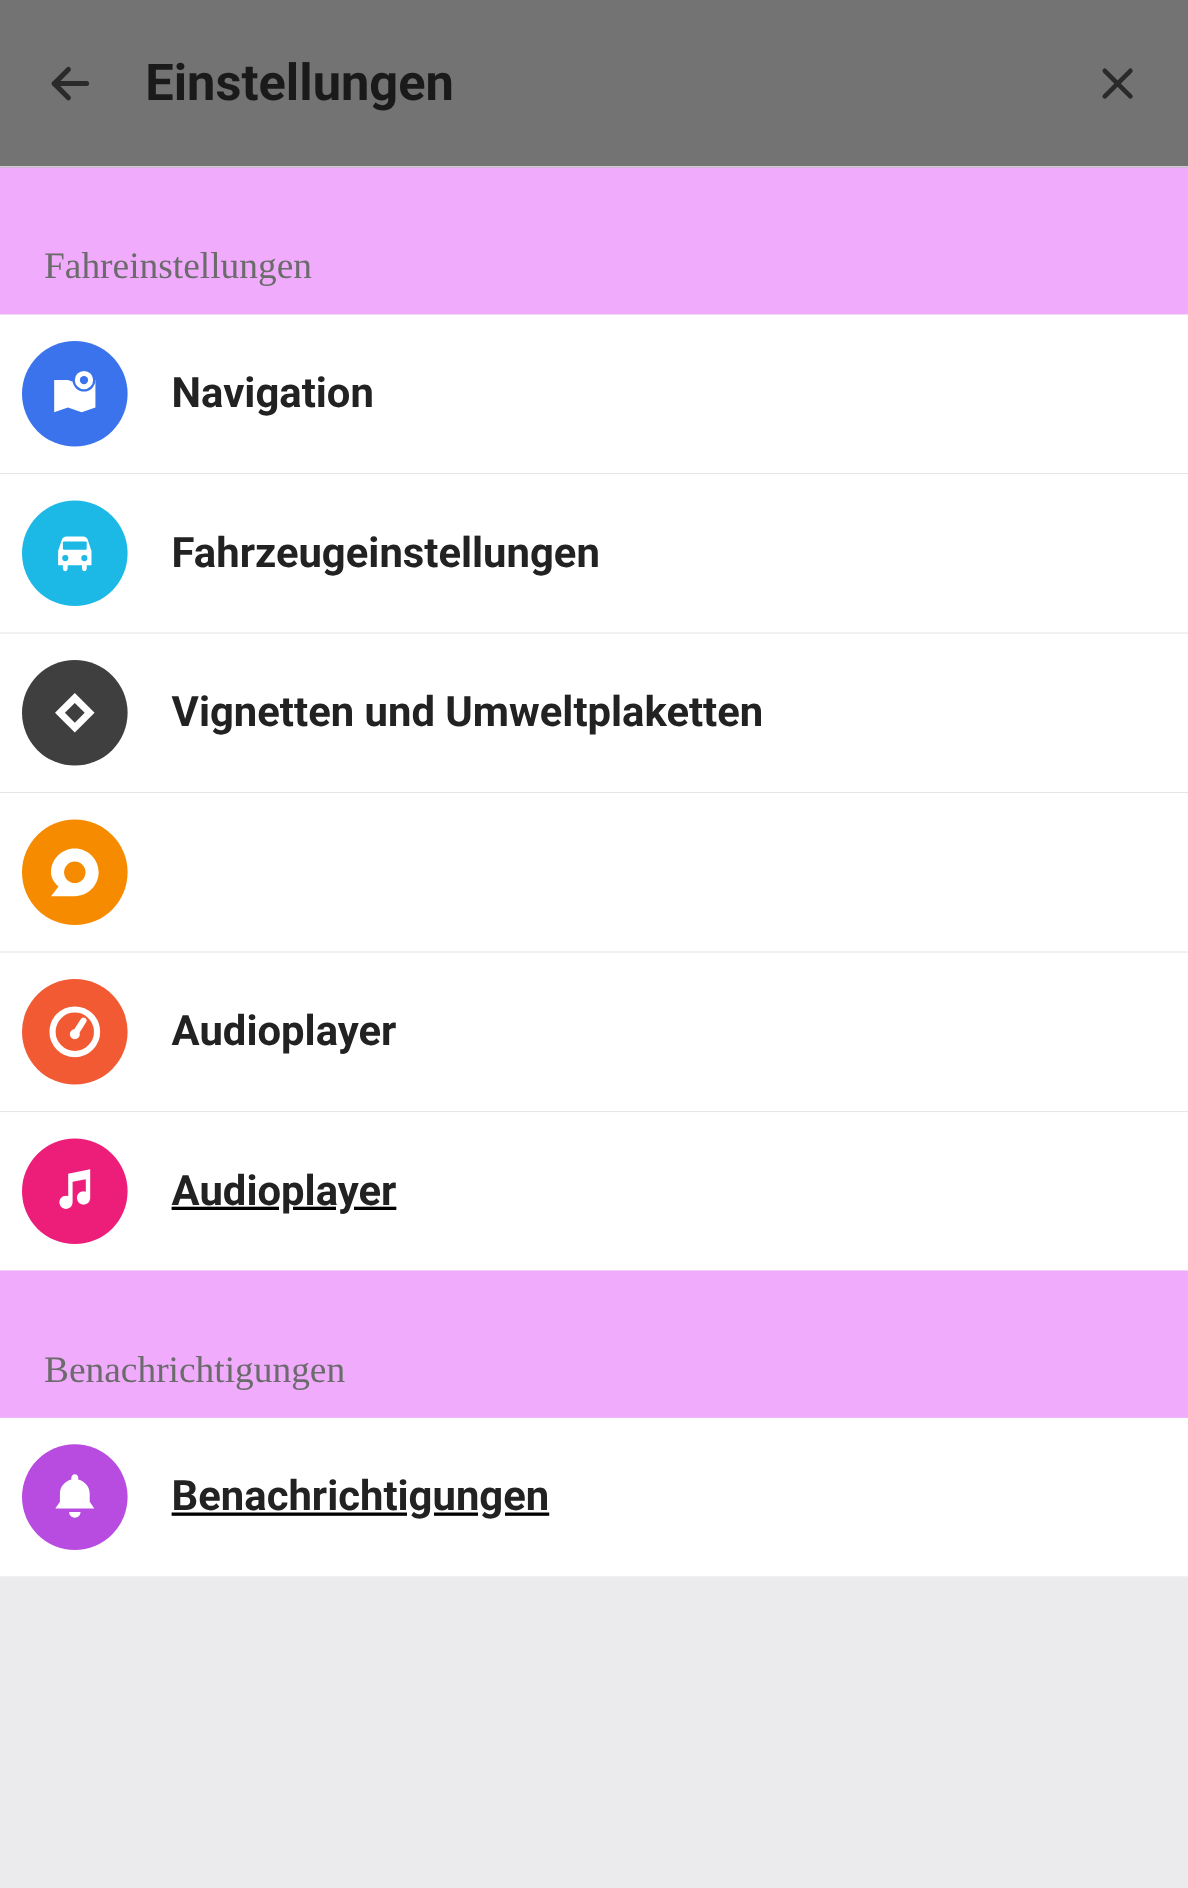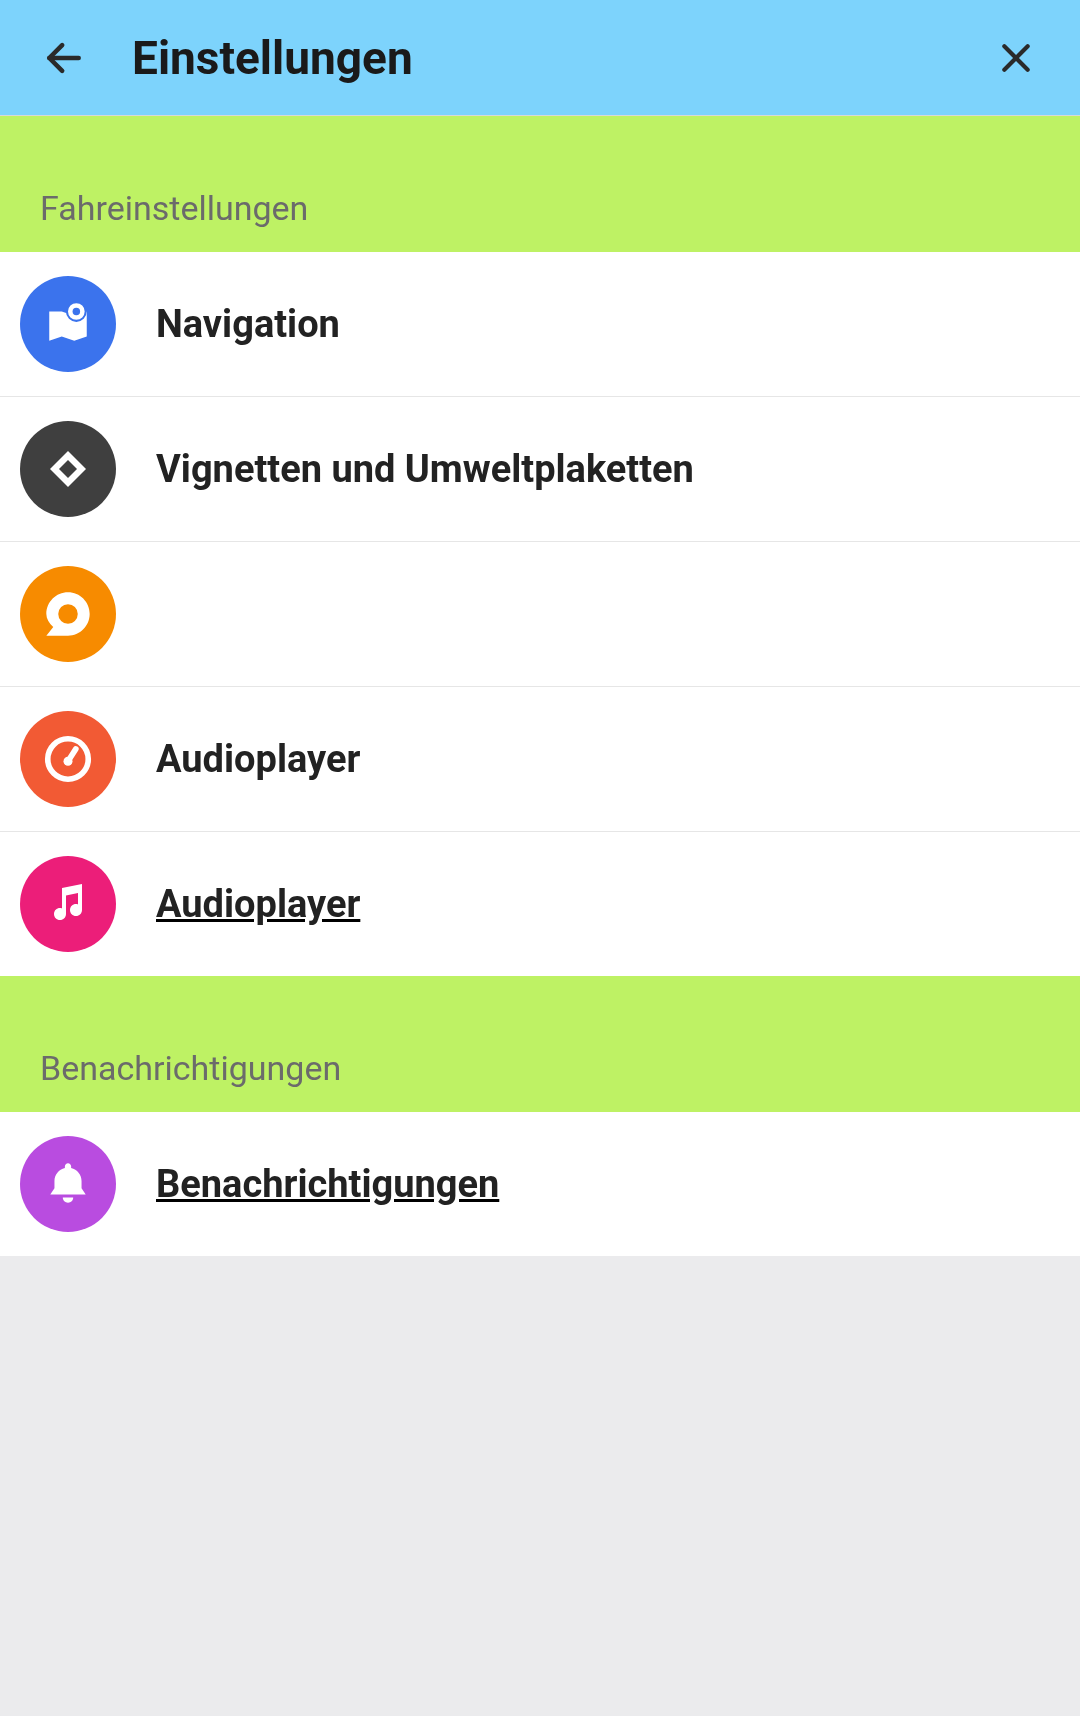--- a/index.html
+++ b/index.html
@@ -8,22 +8,22 @@
       box-sizing: border-box;
     }
     body {
       font-family: -apple-system, BlinkMacSystemFont, "Segoe UI", Roboto, Helvetica, Arial, sans-serif;
       background: #ebebed;
       width: 1080px;
       height: 1716px;
       overflow: hidden;
     }
     .header {
-      background: #7dd3fc;
-      height: 116px;
+      background: #737373;
+      height: 152px;
       display: flex;
       align-items: center;
       padding: 0 36px;
       border-bottom: 1px solid #d8d8d8;
       position: relative;
     }
     .back-btn {
       width: 56px;
       height: 56px;
       display: flex;
@@ -44,21 +44,22 @@
       height: 56px;
       display: flex;
       align-items: center;
       justify-content: center;
       cursor: pointer;
     }
     .section-header {
       padding: 72px 40px 24px 40px;
       font-size: 34px;
       color: #6b6b6b;
-      background: #bef264;
+      background: #f0abfc;
+      font-family: Liberation Serif, serif;
     }
     .list {
       background: #ffffff;
     }
     .list-item {
       display: flex;
       align-items: center;
       padding: 24px 20px;
       min-height: 144px;
       border-bottom: 1px solid #e6e6e6;
@@ -113,20 +114,31 @@
     <div class="icon-circle" style="background:#3b73ed">
       <svg width="50" height="50" viewBox="0 0 24 24" fill="#ffffff">
         <path d="M3 6 L3 20 L9 18 L15 20 L21 18 L21 6 L15 8 L9 6 Z" fill="#ffffff"></path>
         <circle cx="16" cy="6" r="4.5" fill="#ffffff" stroke="#3b73ed" stroke-width="1"></circle>
         <circle cx="16" cy="6" r="1.8" fill="#3b73ed"></circle>
       </svg>
     </div>
     <div class="item-label">Navigation</div>
   </div>
 
+  <div class="list-item">
+    <div class="icon-circle" style="background:#1cb9e6">
+      <svg width="52" height="52" viewBox="0 0 24 24" fill="#ffffff">
+        <path d="M5 11 L6.5 6.5 C6.8 5.6 7.6 5 8.5 5 L15.5 5 C16.4 5 17.2 5.6 17.5 6.5 L19 11 L19 17 L17 17 L17 18.5 C17 19 16.5 19.5 16 19.5 C15.5 19.5 15 19 15 18.5 L15 17 L9 17 L9 18.5 C9 19 8.5 19.5 8 19.5 C7.5 19.5 7 19 7 18.5 L7 17 L5 17 Z" fill="#ffffff"></path>
+        <circle cx="8" cy="14" r="1.3" fill="#1cb9e6"></circle>
+        <circle cx="16" cy="14" r="1.3" fill="#1cb9e6"></circle>
+        <rect x="7" y="7" width="10" height="3.5" rx="0.5" fill="#1cb9e6"></rect>
+      </svg>
+    </div>
+    <div class="item-label">Fahrzeugeinstellungen</div>
+  </div>
 
   <div class="list-item">
     <div class="icon-circle" style="background:#3f3f3f">
       <svg width="48" height="48" viewBox="0 0 24 24" fill="none">
         <path d="M12 3 L21 12 L12 21 L3 12 Z" fill="#ffffff"></path>
         <path d="M12 7.5 L16.5 12 L12 16.5 L7.5 12 Z" fill="#3f3f3f"></path>
       </svg>
     </div>
     <div class="item-label">Vignetten und Umweltplaketten</div>
   </div>

